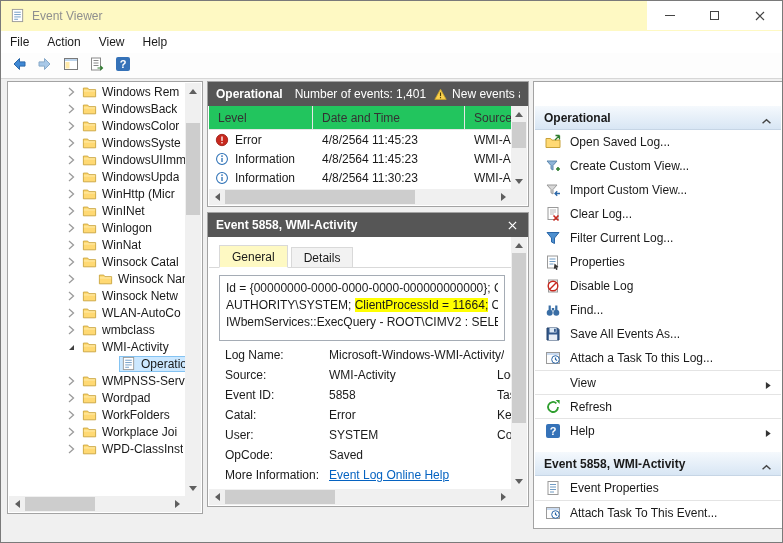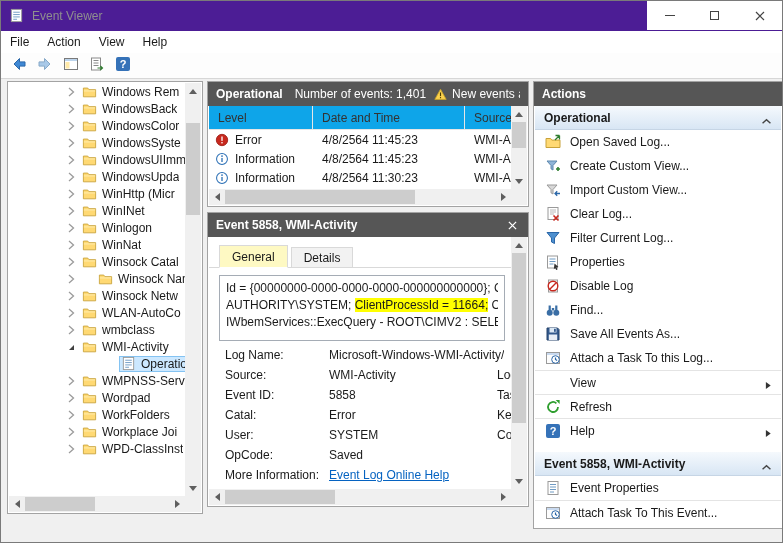--- a/index.html
+++ b/index.html
@@ -1,20 +1,20 @@
 <!DOCTYPE html>
 <html style="--header-bar: #565656; --selection: #cce8ff; --find-highlight: #ffff00; --link: #0563c1; --error: #c8281e; --info: #2b6fb5; --folder: #ffd973; --sect-from: #f5f9fd; --sect-to: #d8e6f4;"><head>
 <meta charset="utf-8">
 <style>
   *{margin:0;padding:0;box-sizing:border-box;font-family:"Liberation Sans","DejaVu Sans",sans-serif;}
   html,body{width:783px;height:543px;overflow:hidden;background:#f0f0f0;}
   .window{position:absolute;inset:0;background:#f0f0f0;border:1px solid #7a7a7a;overflow:hidden;}
 
   
-  .titlebar{position:absolute;top:0;left:0;right:0;height:30px;background:#4c1d95;display:flex;align-items:center;}
+  .titlebar{position:absolute;top:0;left:0;right:0;height:30px;background:#fef9c3;display:flex;align-items:center;text-align:right;}
   .app-icon{margin-left:8px;width:16px;height:16px;flex:none;}
   .title-text{color:#8f8f8f;font-size:12px;margin-left:7px;white-space:nowrap;}
   .win-btns{position:absolute;right:0;top:0;display:flex;height:29px;}
   .win-btn{width:45px;height:29px;display:flex;align-items:center;justify-content:center;background:#fff;}
   .glyph-min{width:10px;height:1px;background:#444;}
   .glyph-max{width:9px;height:9px;border:1px solid #444;}
 
   
   .menubar{position:absolute;top:30px;left:0;right:0;height:22px;background:#fff;display:flex;align-items:center;font-size:12px;color:#1a1a1a;}
   .menu-item{padding:0 9px;height:100%;display:flex;align-items:center;white-space:nowrap;}
@@ -46,21 +46,21 @@
   .sb-btn{position:absolute;width:16px;height:16px;display:flex;align-items:center;justify-content:center;background:#f0f0f0;}
   .thumb{position:absolute;background:#cdcdcd;}
   .tri-up{width:0;height:0;border-left:4px solid transparent;border-right:4px solid transparent;border-bottom:5px solid #5f5f5f;}
   .tri-down{width:0;height:0;border-left:4px solid transparent;border-right:4px solid transparent;border-top:5px solid #5f5f5f;}
   .tri-left{width:0;height:0;border-top:4px solid transparent;border-bottom:4px solid transparent;border-right:5px solid #5f5f5f;}
   .tri-right{width:0;height:0;border-top:4px solid transparent;border-bottom:4px solid transparent;border-left:5px solid #5f5f5f;}
   .corner{position:absolute;background:#f0f0f0;width:16px;height:16px;}
 
   
   .list-pane{left:206px;top:2px;width:322px;height:126px;}
-  .colheader{position:absolute;left:1px;top:24px;right:17px;height:24px;background:#0ea5e9;border-bottom:1px solid #e6e6e6;display:flex;font-size:12px;color:#333;}
+  .colheader{position:absolute;left:1px;top:24px;right:17px;height:24px;background:#22c55e;border-bottom:1px solid #e6e6e6;display:flex;font-size:12px;color:#333;}
   .col{display:flex;align-items:center;padding-left:9px;border-right:1px solid #e6e6e6;overflow:hidden;white-space:nowrap;}
   .c1{width:104px;}.c2{width:152px;}.c3{flex:1;border-right:none;}
   .event-rows{position:absolute;left:1px;top:48px;right:17px;bottom:17px;overflow:hidden;}
   .lrow{height:19px;display:flex;align-items:center;font-size:12px;color:#1a1a1a;white-space:nowrap;}
   .cell{overflow:hidden;display:flex;align-items:center;}
   .cell.cl{width:104px;padding-left:6px;}
   .cell.cl .lvlicon{margin-right:6px;display:flex;align-items:center;}
   .cell.cd{width:152px;padding-left:9px;}
   .cell.cs{flex:1;padding-left:9px;}
 
@@ -683,23 +683,20 @@
           </div>
         <div class="thumb" style="top:1px;height:14px;left:16px;width:110px;"></div>
         <div class="sb-btn" style="right:0;top:0;">
             <span class="tri-right"></span>
           </div>
       </div>
       <div class="corner" style="right:1px;bottom:1px;"></div>
     </div>
 
     <div class="pane actions-pane">
-      <div class="darkbar">
-        <span class="btitle">Actions</span>
-      </div>
       <div class="actions-body">
           <div class="sect">
             <span>Operational</span>
             <span class="collapse"><svg viewBox="0 0 12 8" width="11" height="7">
                 <path d="M1.5 6 L6 2 L10.5 6" fill="none" stroke="#444" stroke-width="1.6"></path>
               </svg></span>
           </div>
           <div class="action-item">
             <span class="aicon">
               <svg viewBox="0 0 16 16" width="16" height="16">

